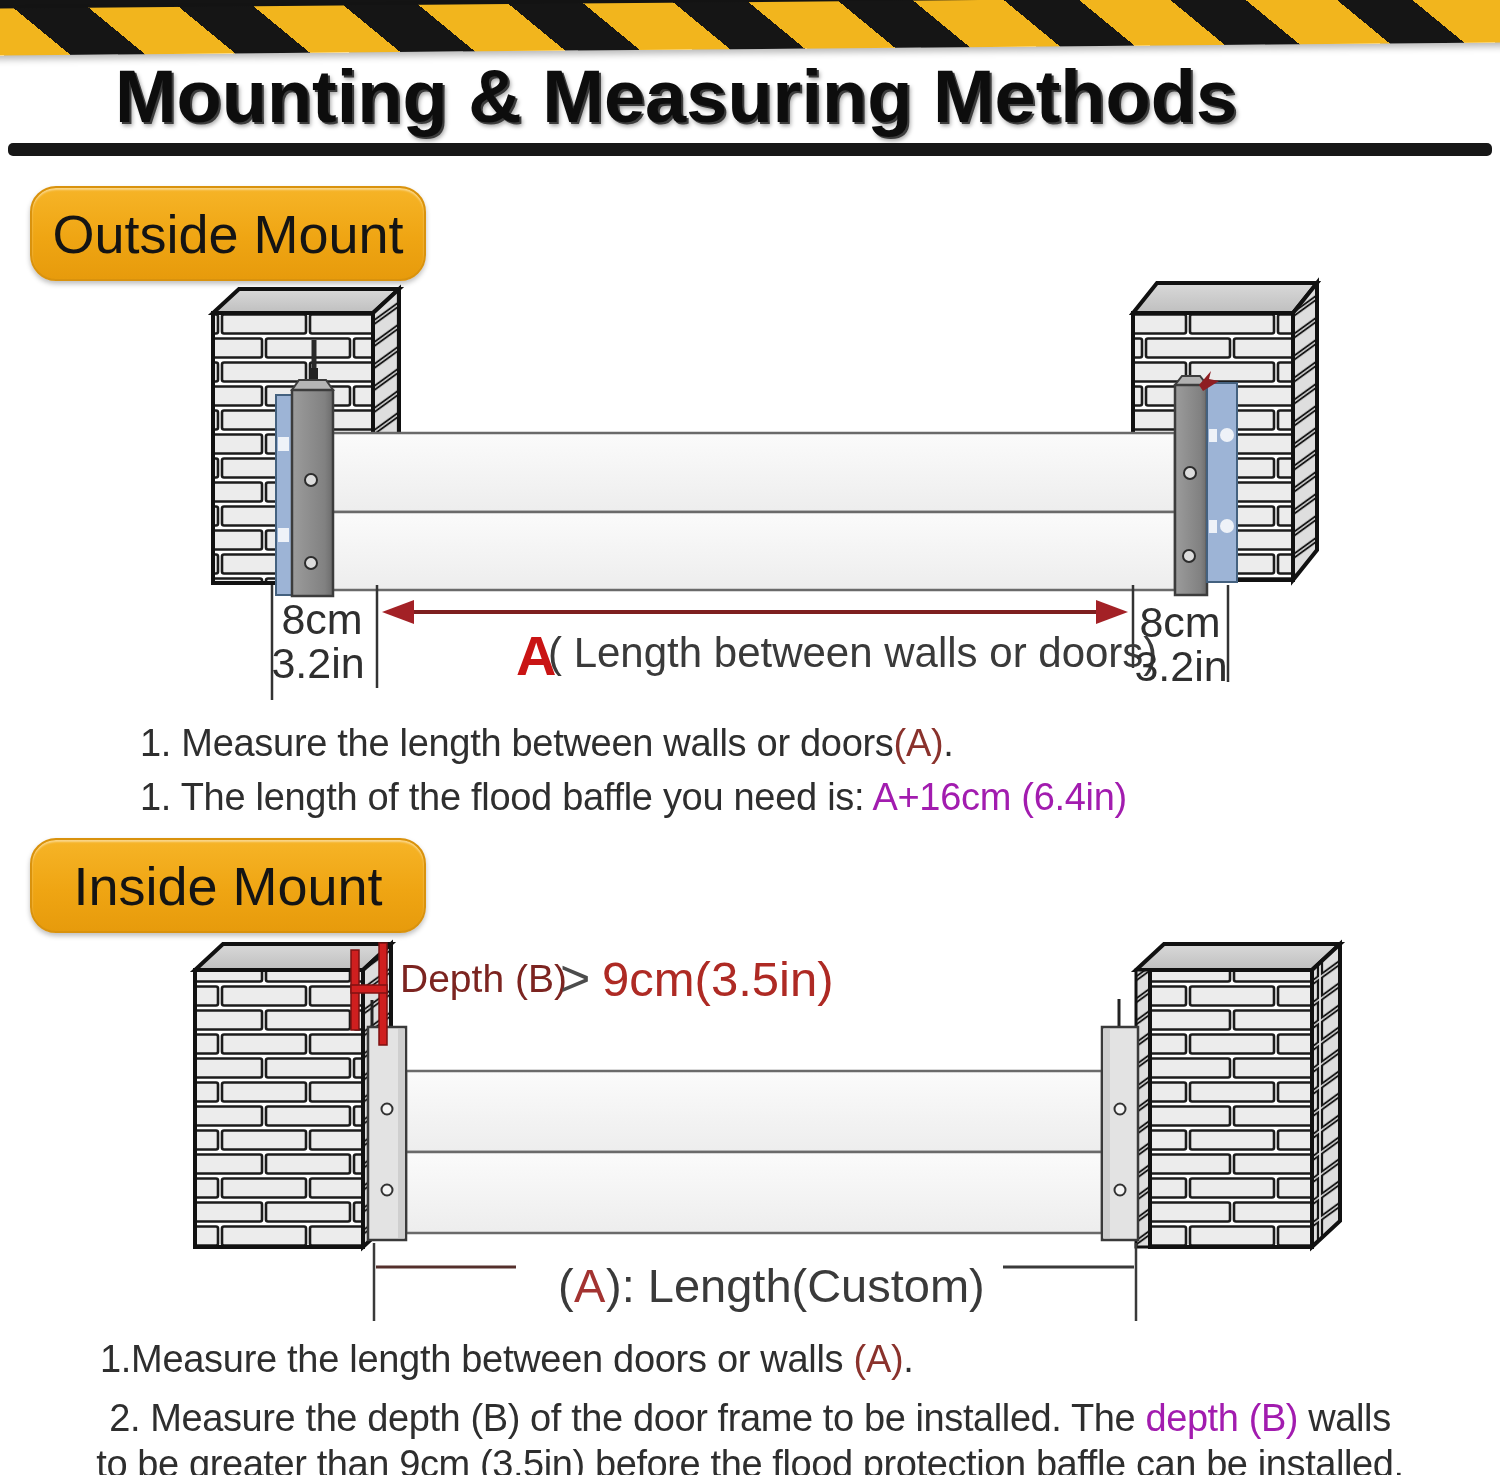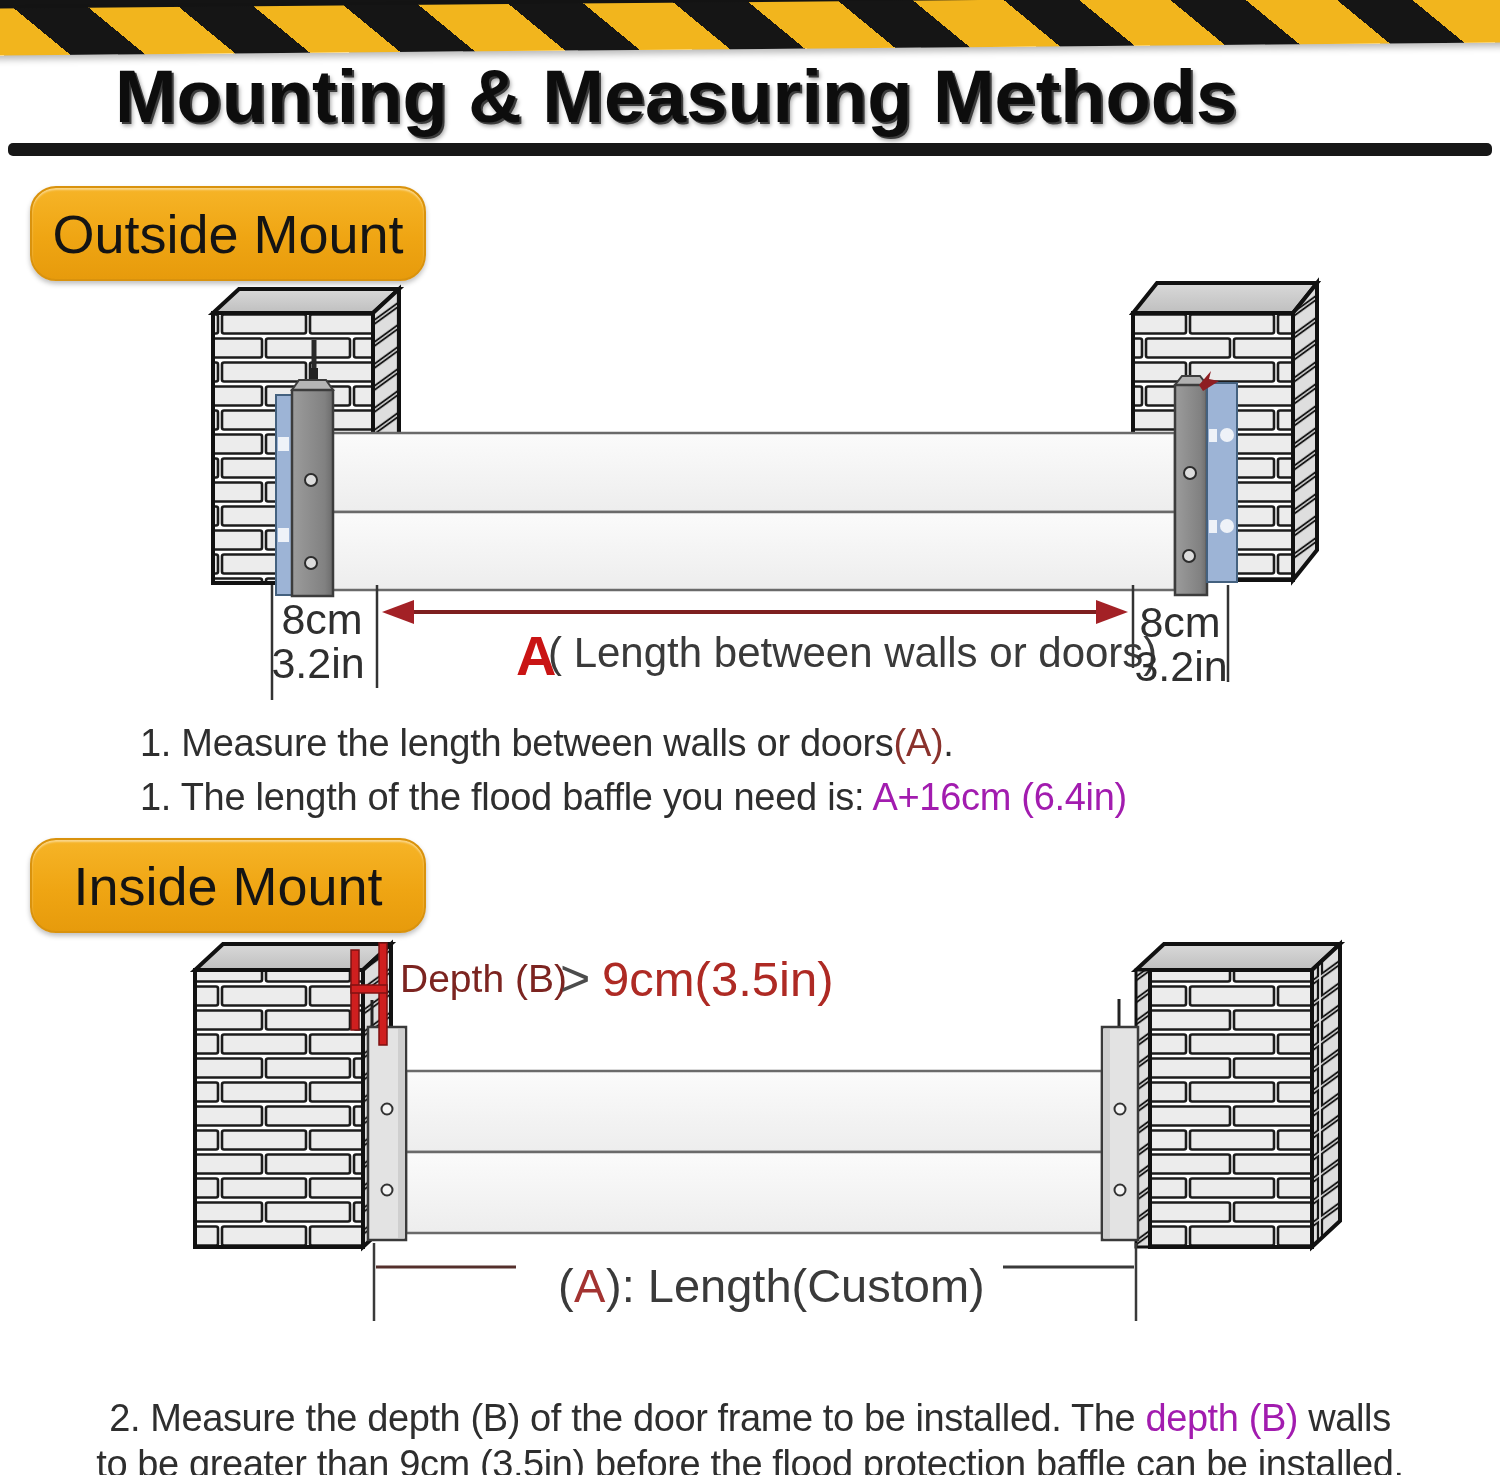--- a/index.html
+++ b/index.html
@@ -201,18 +201,21 @@
       <line x1="374" y1="1243" x2="374" y2="1321" stroke="#3a3a3a" stroke-width="2.5"></line>
       <line x1="1136" y1="1243" x2="1136" y2="1321" stroke="#3a3a3a" stroke-width="2.5"></line>
       <line x1="376" y1="1267" x2="516" y2="1267" stroke="#55302c" stroke-width="3"></line>
       <line x1="1003" y1="1267" x2="1134" y2="1267" stroke="#3a3a3a" stroke-width="3"></line>
       <text x="558" y="1302" style="font-size:47px" fill="#3a3a3a">(</text>
       <text x="574" y="1302" style="font-size:47px" fill="#a33331">A</text>
       <text x="606" y="1302" style="font-size:47px" fill="#3a3a3a">): Length(Custom)</text>
     </g>
   </svg>
 
+  <div class="steps" id="inside-step1">
+    <span>1.Measure the length between doors or walls </span><span class="maroon">(A)</span><span>.</span>
+  </div>
   <div class="steps" id="inside-step2">
     <span>2. Measure the depth (B) of the door frame to be installed. The </span><span class="red">depth (B)</span><span> walls</span><br>
     <span>to be greater than 9cm (3.5in) before the flood protection baffle can be installed.</span>
   </div>
 
 </div>
 
 </body></html>

